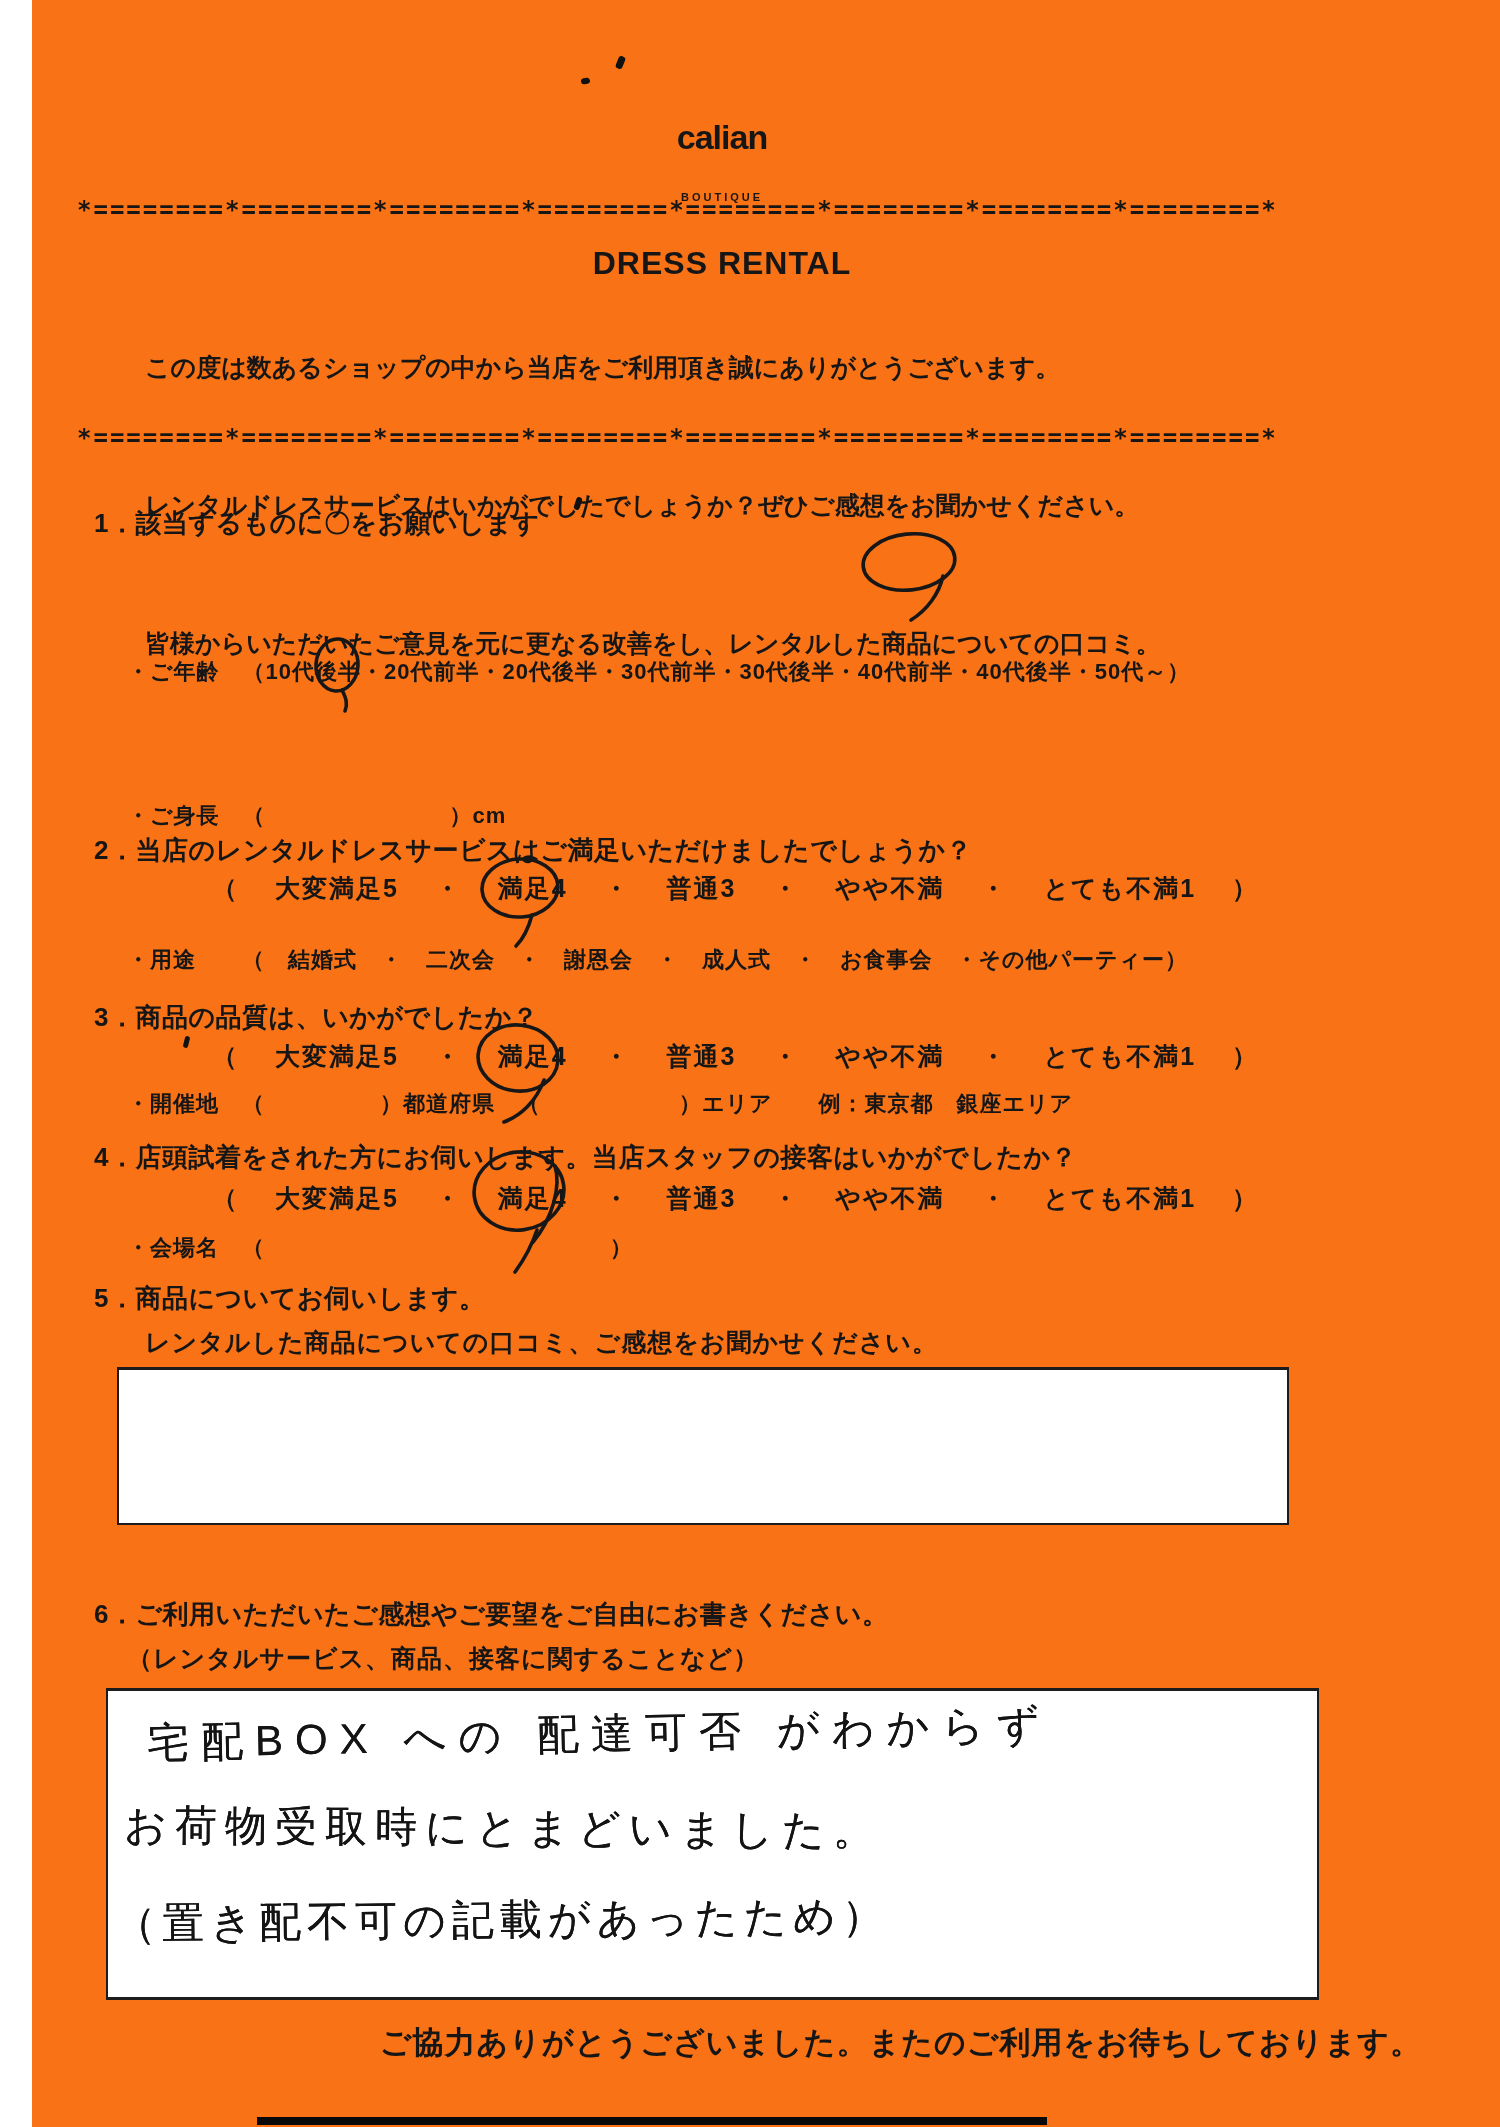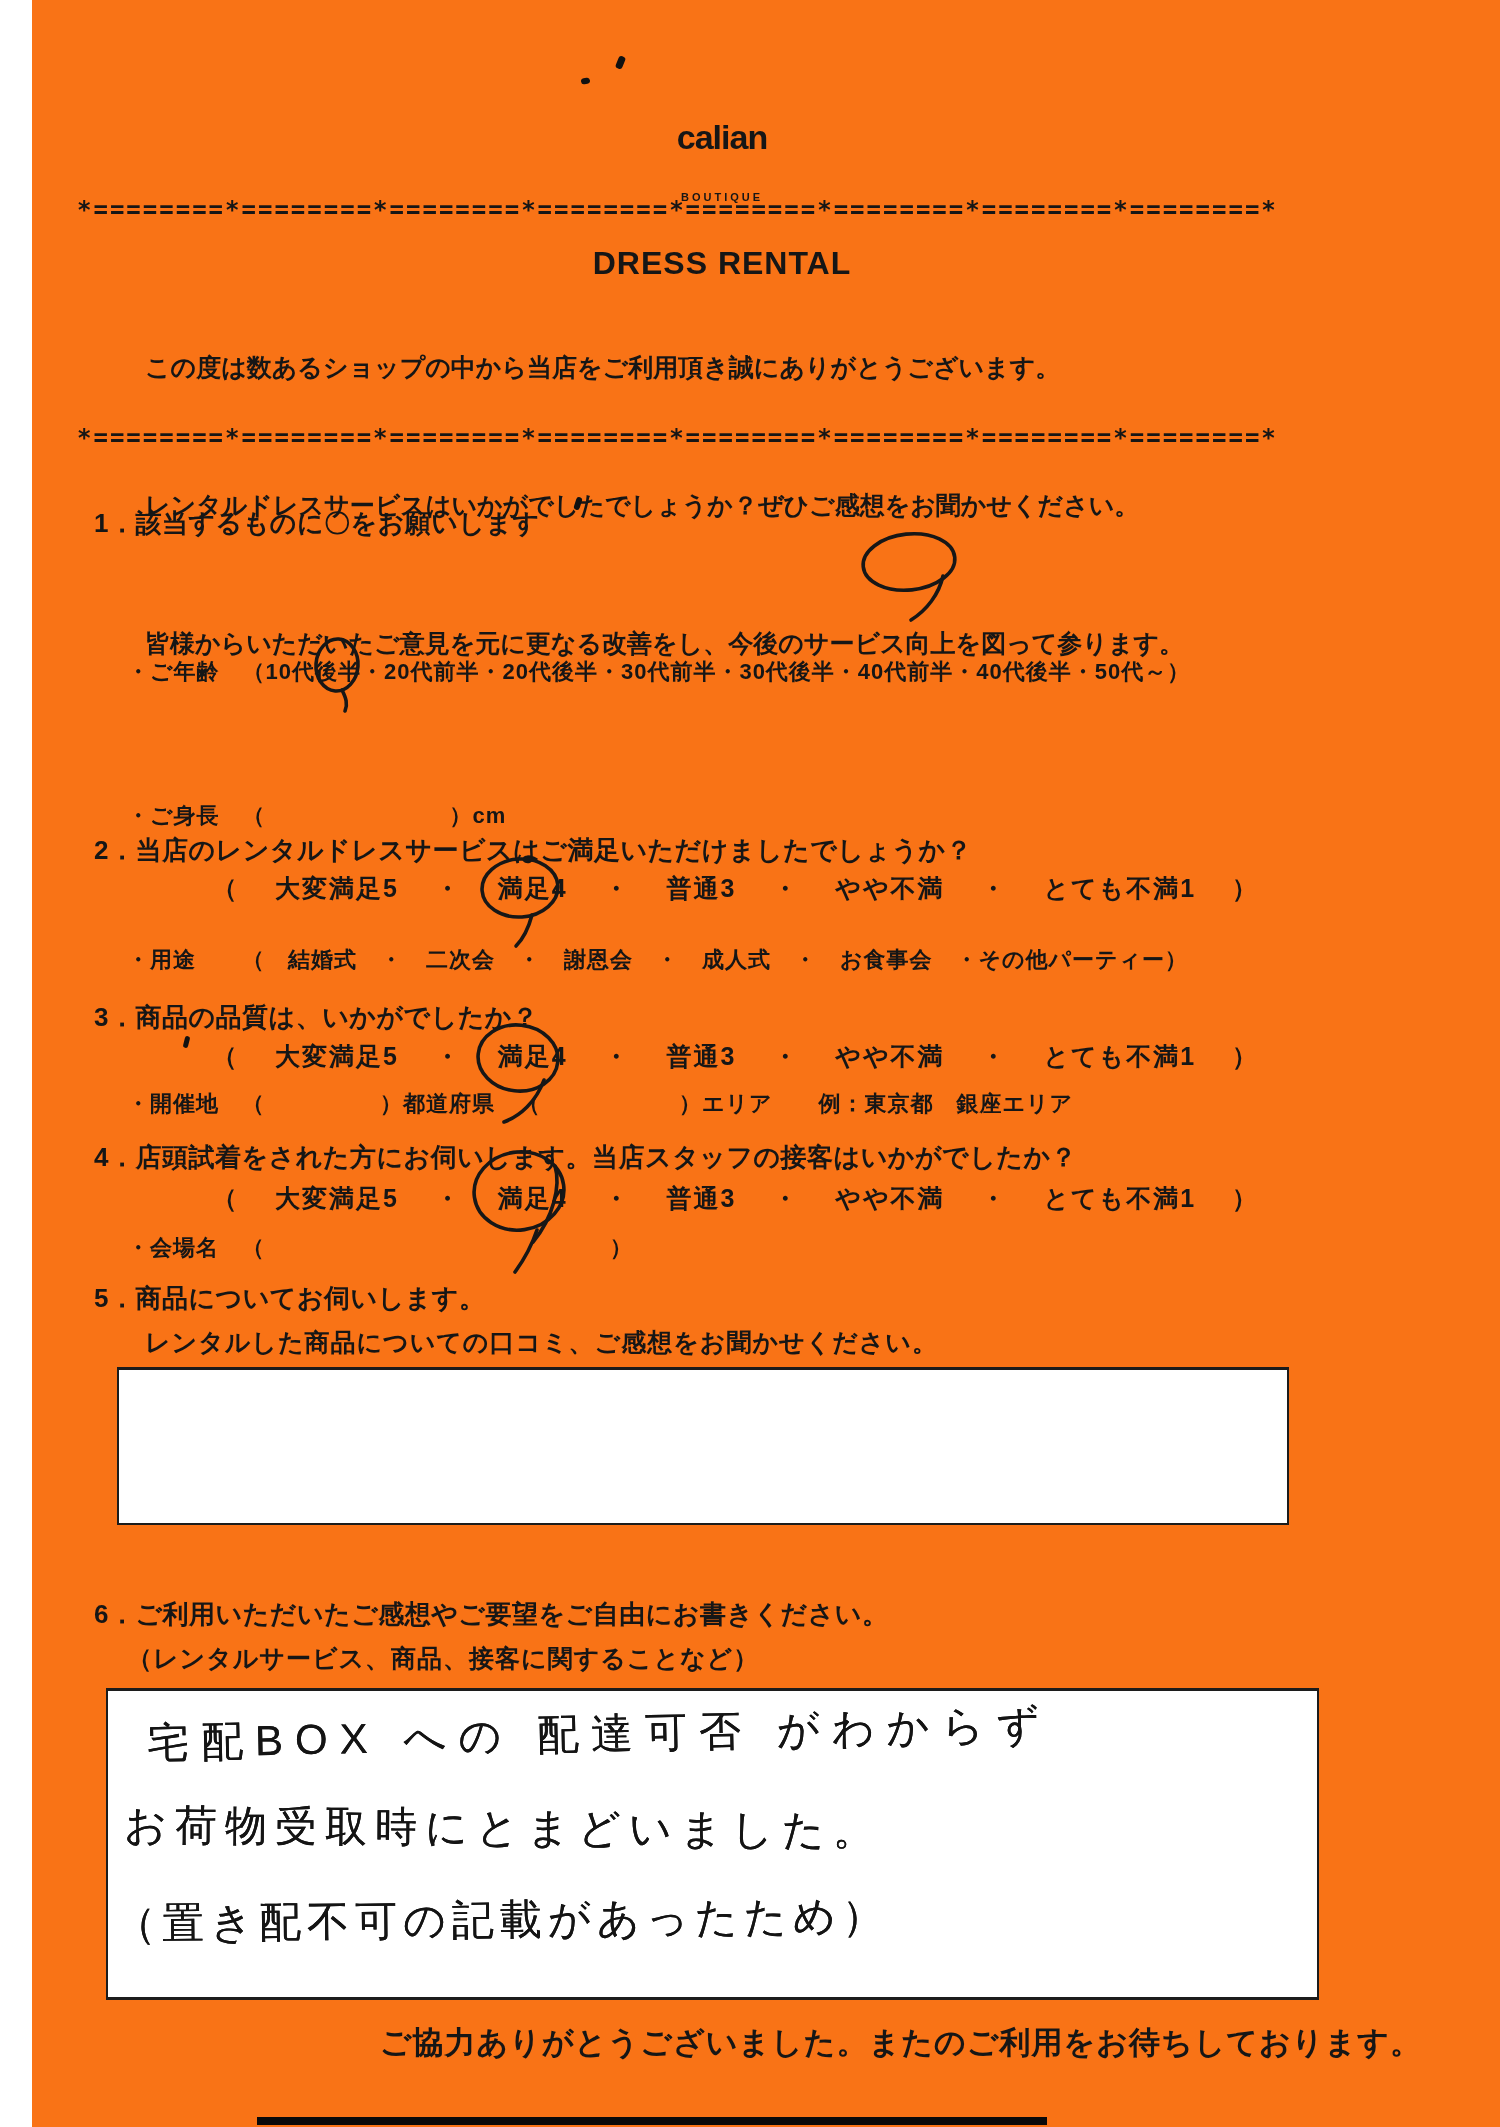--- a/index.html
+++ b/index.html
@@ -74,21 +74,21 @@
     <div class="brand-sub">BOUTIQUE</div>
     <div class="title">DRESS RENTAL</div>
   </div>
 
   <div class="abs sep sep1">*========*========*========*========*========*========*========*========*</div>
   <div class="abs sep sep2">*========*========*========*========*========*========*========*========*</div>
 
   <div class="abs intro">
     <div>この度は数あるショップの中から当店をご利用頂き誠にありがとうございます。</div>
     <div>レンタルドレスサービスはいかがでしたでしょうか？ぜひご感想をお聞かせください。</div>
-    <div>皆様からいただいたご意見を元に更なる改善をし、今後のサービス向上を図って参ります。</div>
+    <div>皆様からいただいたご意見を元に更なる改善をし、レンタルした商品についての口コミ。</div>
   </div>
 
   <div class="abs q-head" style="left:62px; top:506px;"><span>1．</span><span>該当するものに〇をお願いします</span></div>
   <div class="abs q-rows">
     <div>・ご年齢　（10代後半・20代前半・20代後半・30代前半・30代後半・40代前半・40代後半・50代～）</div>
     <div>・ご身長　（　　　　　　　　）cm</div>
     <div>・用途　　（　結婚式　・　二次会　・　謝恩会　・　成人式　・　お食事会　・その他パーティー）</div>
     <div>・開催地　（　　　　　）都道府県　（　　　　　　）エリア　　例：東京都　銀座エリア</div>
     <div>・会場名　（　　　　　　　　　　　　　　　）</div>
   </div>

